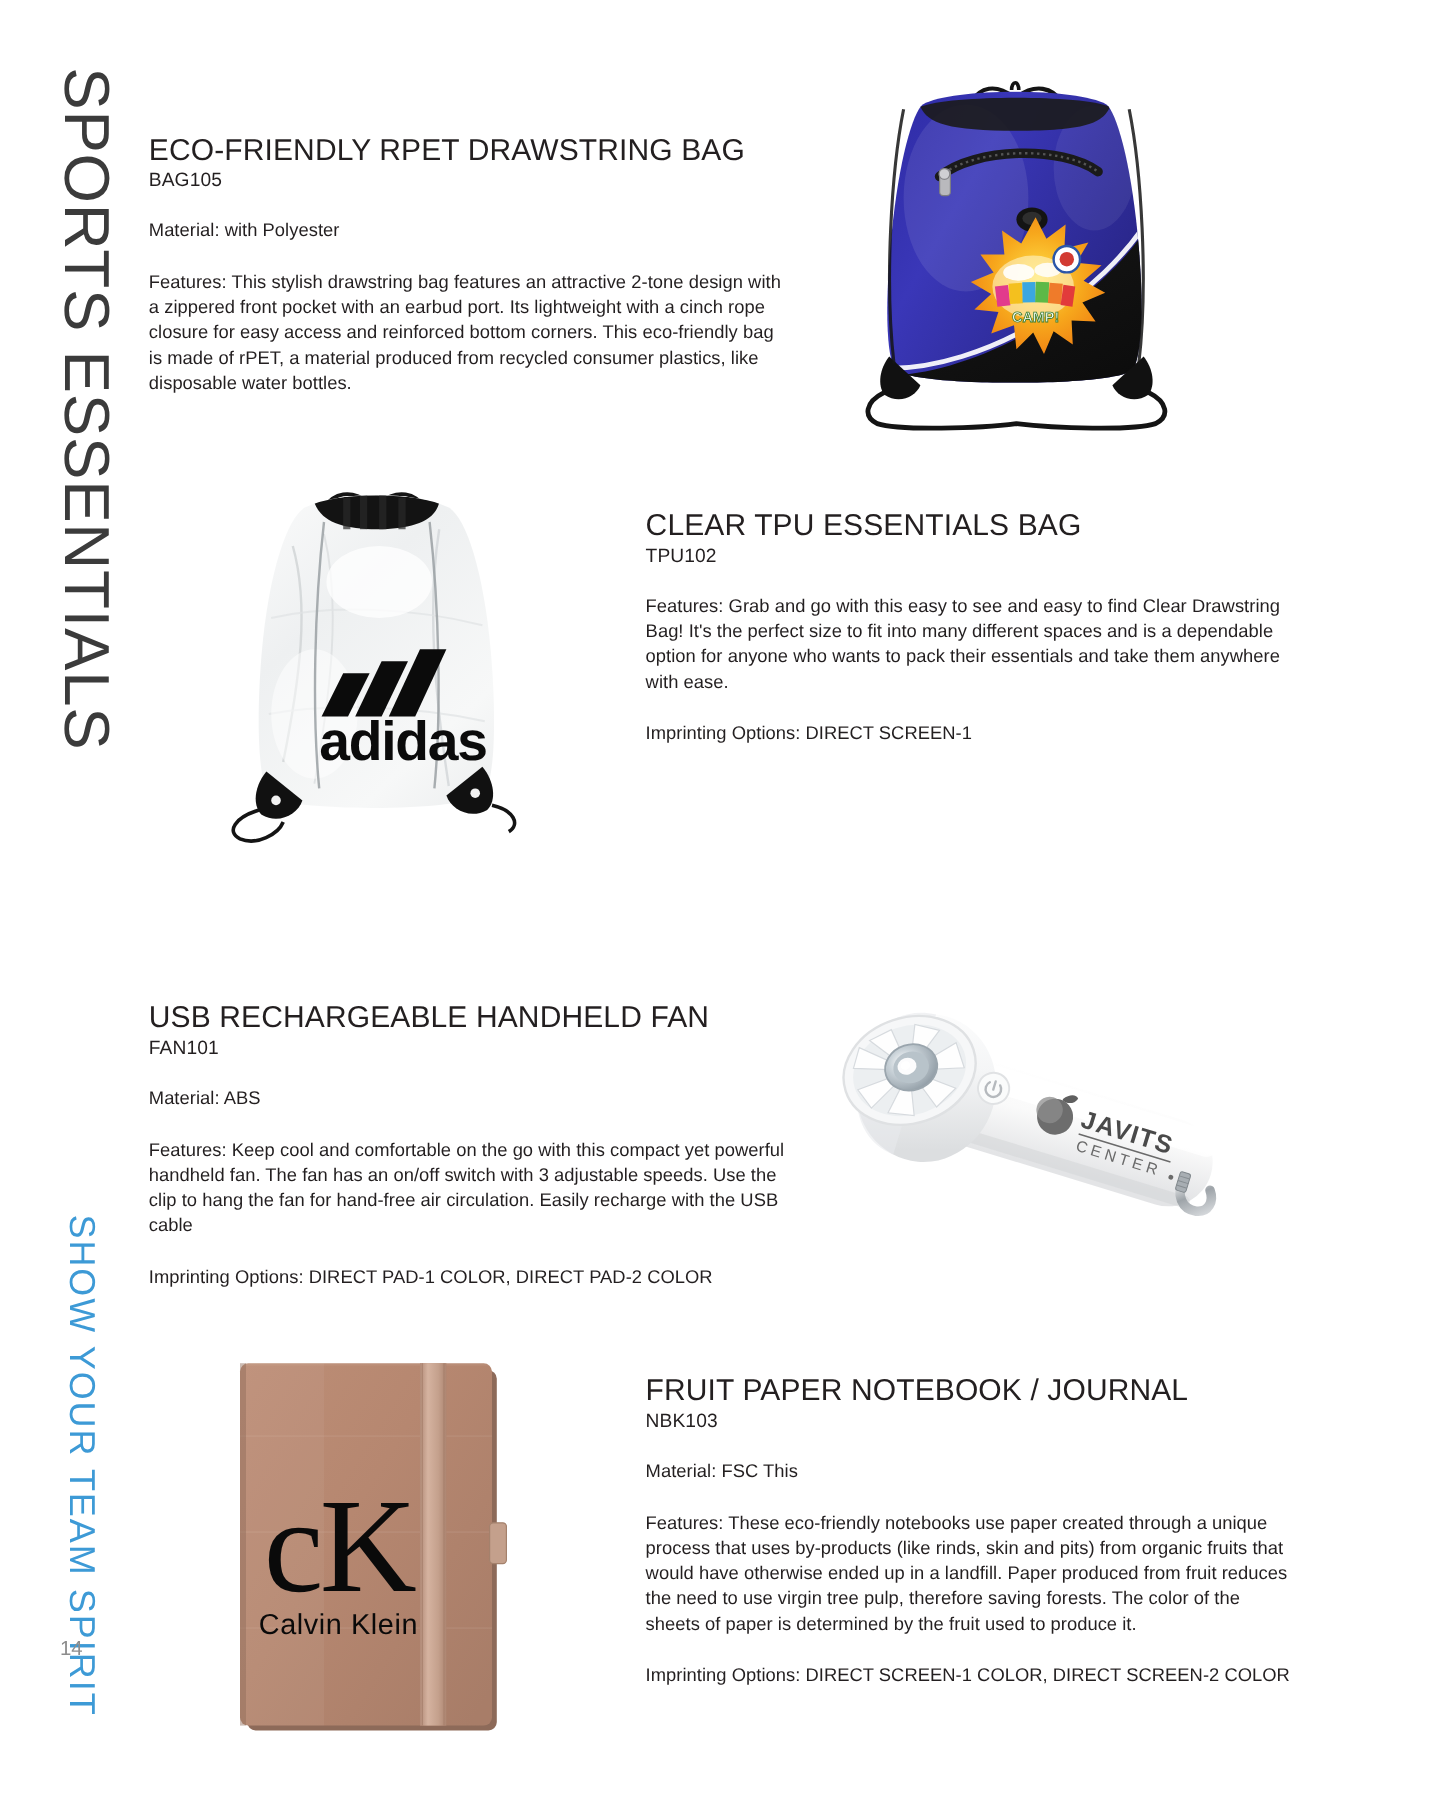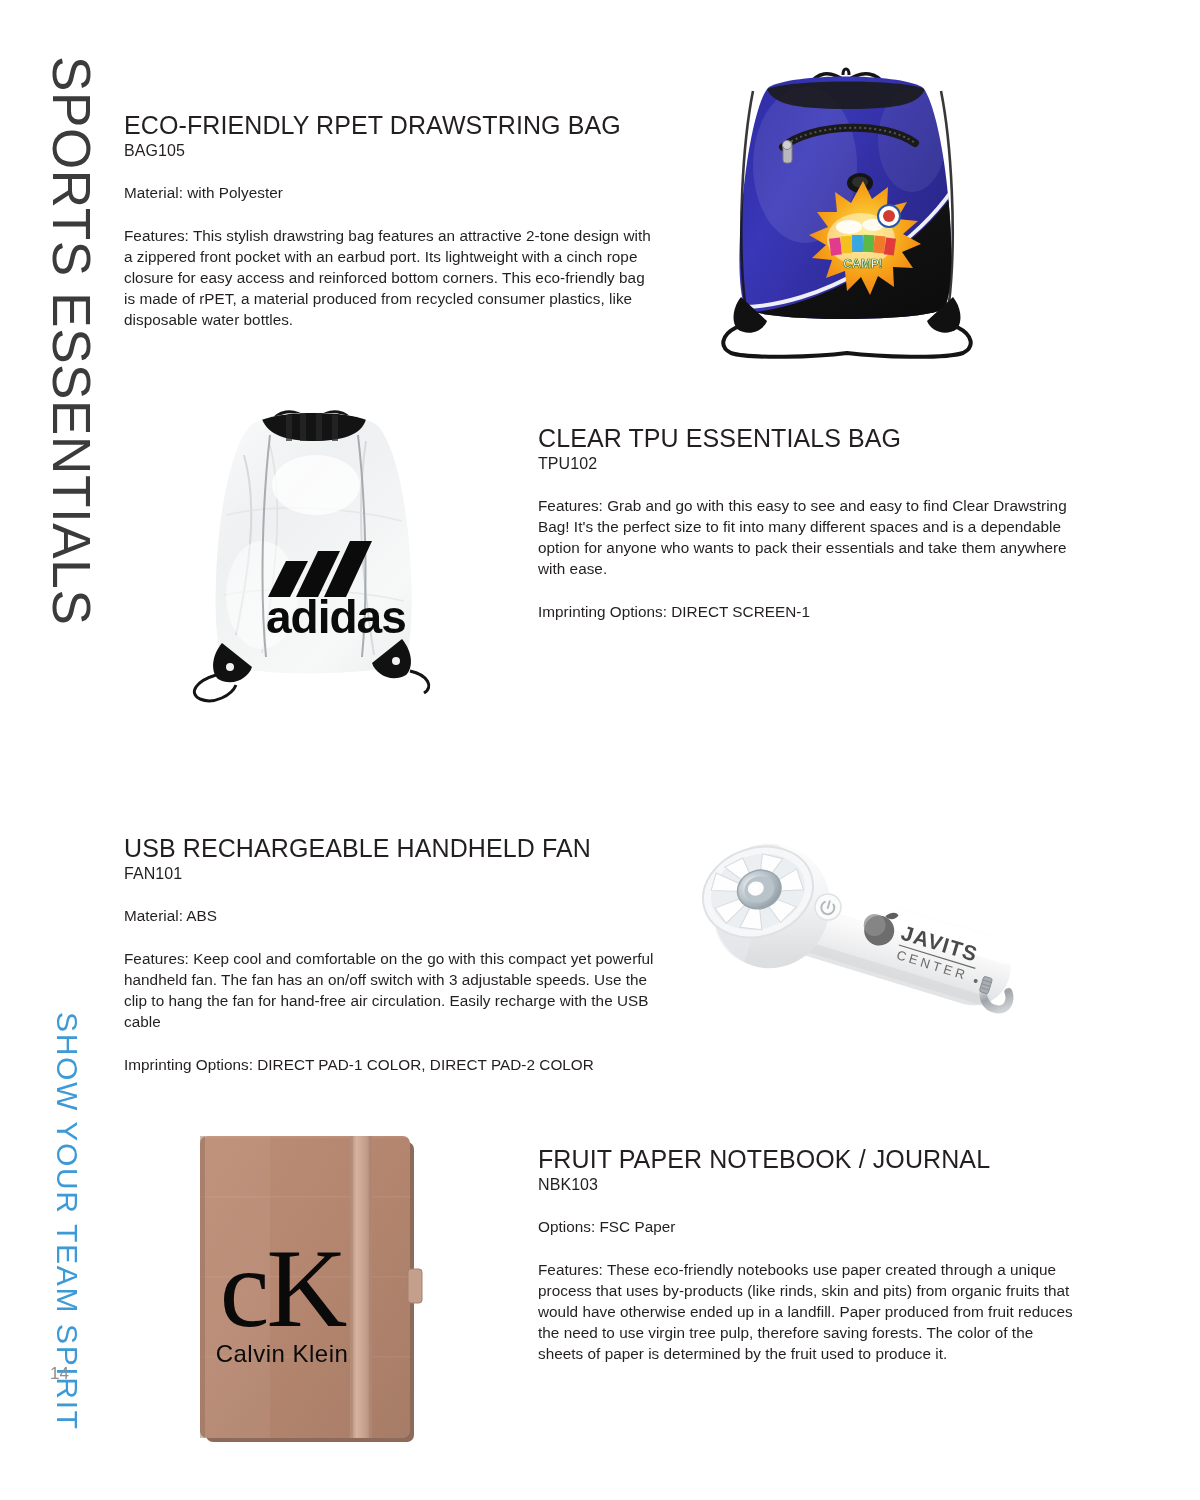--- a/index.html
+++ b/index.html
@@ -335,22 +335,23 @@
       <line x1="-4" y1="-2" x2="5" y2="-2" stroke="#868c91" stroke-width="0.8"></line>
       <line x1="-4" y1="2" x2="5" y2="2" stroke="#868c91" stroke-width="0.8"></line>
       <line x1="-4" y1="6" x2="5" y2="6" stroke="#868c91" stroke-width="0.8"></line>
     </g>
   </svg>
 </div>
 
 <div class="prod-text" id="block-nbk103">
   <div class="prod-title">FRUIT PAPER NOTEBOOK / JOURNAL</div>
   <div class="prod-sku">NBK103</div>
-  <div class="prod-para">Options: FSC Paper</div>
+  <div class="prod-para">Material: FSC This</div>
   <div class="prod-para">Features:  These eco-friendly notebooks use paper created through a unique process that uses by-products (like rinds, skin and pits) from organic fruits that would have otherwise ended up in a landfill. Paper produced from fruit reduces the need to use virgin tree pulp, therefore saving forests. The color of the sheets of paper is determined by the fruit used to produce it.</div>
+  <div class="prod-para">Imprinting Options: DIRECT SCREEN-1 COLOR, DIRECT SCREEN-2 COLOR</div>
 </div>
 
 <div class="prod-img" id="img-nbk103">
   <svg viewBox="0 0 250 330" xmlns="http://www.w3.org/2000/svg">
     <defs>
       <linearGradient id="nbCover" x1="0" y1="0" x2="1" y2="0.9">
         <stop offset="0" stop-color="#bd8e76"></stop>
         <stop offset="0.45" stop-color="#b68770"></stop>
         <stop offset="1" stop-color="#a87d68"></stop>
       </linearGradient>

